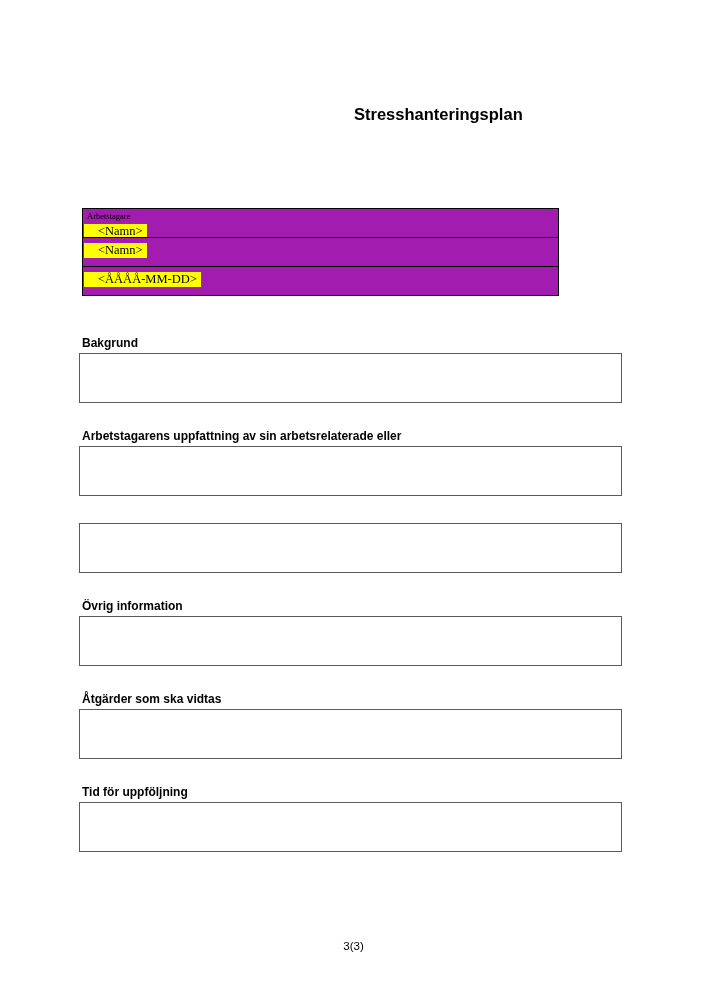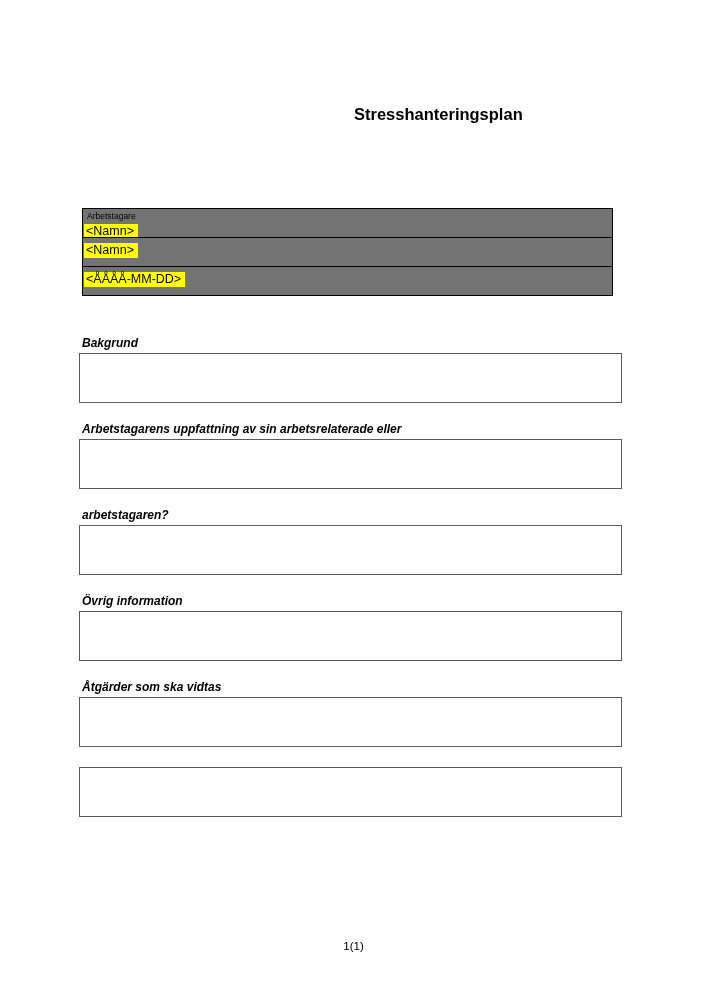--- a/index.html
+++ b/index.html
@@ -27,24 +27,25 @@
     font-size: 16.5px;
     font-weight: bold;
     line-height: 20px;
     white-space: nowrap;
     margin-top: 23px;
   }
   .info-table {
     position: absolute;
     top: 208px;
     left: 82px;
-    width: 531px;
+    width: 477px;
     border: 1px solid #000000;
     box-sizing: border-box;
-    background: #737373;
+    background: #a21caf;
+    font-family: Liberation Serif, serif;
   }
   .info-row {
     height: 29px;
     box-sizing: border-box;
     border-bottom: 1px solid #000000;
     padding: 2px 4px 0 4px;
     overflow: hidden;
   }
   .info-row:last-child {
     border-bottom: none;
@@ -52,35 +53,34 @@
   }
   .info-label {
     font-size: 8.5px;
     line-height: 10px;
     display: block;
   }
   .info-value {
     display: inline-block;
     margin-left: -3px;
     margin-top: 1px;
-    padding: 0 4px 1px 2px;
+    padding: 0 4px 1px 14px;
     font-size: 12.5px;
     line-height: 14px;
     background: #ffff00;
     white-space: nowrap;
   }
   .sections {
     position: absolute;
     top: 337px;
     left: 82px;
     width: 539px;
   }
   .section {
-    margin-bottom: 20px;
-    font-style: italic;
+    margin-bottom: 27px;
   }
   .section-heading {
     font-size: 12px;
     font-weight: bold;
     line-height: 13px;
     margin: 0 0 3px 0;
   }
   .justify-full {
     text-align: justify;
     text-align-last: justify;
@@ -131,36 +131,36 @@
       <div class="answer-box"></div>
     </div>
 
     <div class="section">
       <div class="section-heading">Arbetstagarens uppfattning av sin arbetsrelaterade eller</div>
       <div class="answer-box"></div>
     </div>
 
     <div class="section">
       <div class="section-heading">
-        <div>arbetstagaren?</div>
       </div>
       <div class="answer-box"></div>
     </div>
 
     <div class="section">
       <div class="section-heading">Övrig information</div>
       <div class="answer-box"></div>
     </div>
 
     <div class="section">
       <div class="section-heading">Åtgärder som ska vidtas</div>
       <div class="answer-box"></div>
     </div>
 
     <div class="section">
+      <div class="section-heading">Tid för uppföljning</div>
       <div class="answer-box"></div>
     </div>
 
   </div>
 
-  <div class="page-footer">1(1)</div>
+  <div class="page-footer">3(3)</div>
 
 </div>
 
 </body></html>

